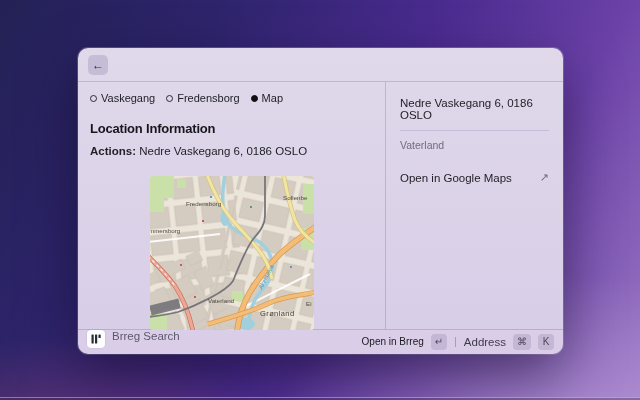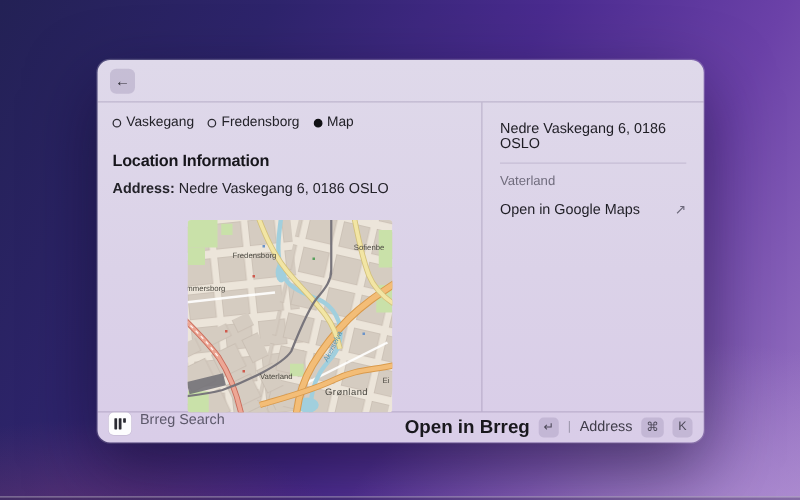--- a/index.html
+++ b/index.html
@@ -32,30 +32,30 @@
   .radio.selected{ background:#101014; border-color:#101014; }
   .tab.selected .tab-label{ font-weight:normal; }
   .page-title{ margin-top:17px; font-size:13px; font-weight:bold; letter-spacing:-.2px; color:#17161c; }
   .addr-line{ margin-top:9px; font-size:11.5px; color:#232229; }
   .addr-line b{ font-weight:bold; }
   .map-wrap{ width:164px; margin:19px auto 0 auto; border-radius:3px; overflow:hidden; line-height:0; }
   .side{ width:178px; border-left:1px solid rgba(80,65,110,.22); padding:10px 14px 0 14px; }
   .meta-label{ font-size:10.5px; color:#716d7e; }
   .meta-value{ margin-top:5px; font-size:11.5px; color:#1e1d24; }
   .side-divider{ height:1px; background:rgba(80,65,110,.16); margin:9px 0 8px 0; }
-  .dir-row{ display:flex; align-items:center; justify-content:space-between; margin-top:10px; }
+  .dir-row{ display:flex; align-items:center; justify-content:space-between; margin-top:20px; }
   .dir-action{ font-size:11.5px; color:#1e1d24; }
   .open-ext{ font-size:11px; color:#6e6a7c; }
   .footer{ height:24px; border-top:1px solid rgba(80,65,110,.22);
     display:flex; padding:0 9px; gap:7px; }
   .app-icon{ width:18px; height:18px; border-radius:4px; background:#fdfdfe;
     box-shadow:0 0 0 .5px rgba(0,0,0,.08); display:flex; align-items:center; justify-content:center; }
   .app-name{ font-size:11.5px; color:#5d596b; }
   .footer-right{ margin-left:auto; display:flex; align-items:center; gap:7px; }
-  .primary-action{ font-size:15px; font-weight:bold; color:#19181d; }
+  .primary-action{ font-size:10px; font-weight:normal; color:#19181d; }
   .key-badge{ min-width:16px; height:16px; padding:0 4px; border-radius:4px;
     background:rgba(118,104,146,.22); color:#4c4858; font-size:10px;
     display:flex; align-items:center; justify-content:center; }
   .foot-divider{ color:#9b95aa; font-size:10px; }
   .actions-label{ font-size:11.5px; color:#3f3c49; }
   .map-label{ font-size:6.2px; fill:#4c4a42; }
   .map-label-big{ font-size:7.5px; fill:#45433c; letter-spacing:.4px; }
   .map-label-water{ font-size:6px; fill:#4e93b8; font-style:italic; }
 </style>
 </head>
@@ -84,21 +84,21 @@
           </div>
           <div class="tab selected">
             <span class="radio selected"></span>
             <span class="tab-label">Map</span>
           </div>
         </div>
 
         <div class="page-title">Location Information</div>
 
         <div class="addr-line">
-          <b>Address:</b>
+          <b>Actions:</b>
           <span> </span>
           <span>Nedre Vaskegang 6, 0186 OSLO</span>
         </div>
 
         <div class="map-wrap">
           <svg width="164" height="154" viewBox="0 0 164 154">
             <defs>
               <pattern id="blocks" width="27" height="27" patternUnits="userSpaceOnUse">
                 <rect x="2" y="2" width="21" height="20" fill="#d5ccc1" stroke="#c7bcb0" stroke-width="0.6"></rect>
               </pattern>

